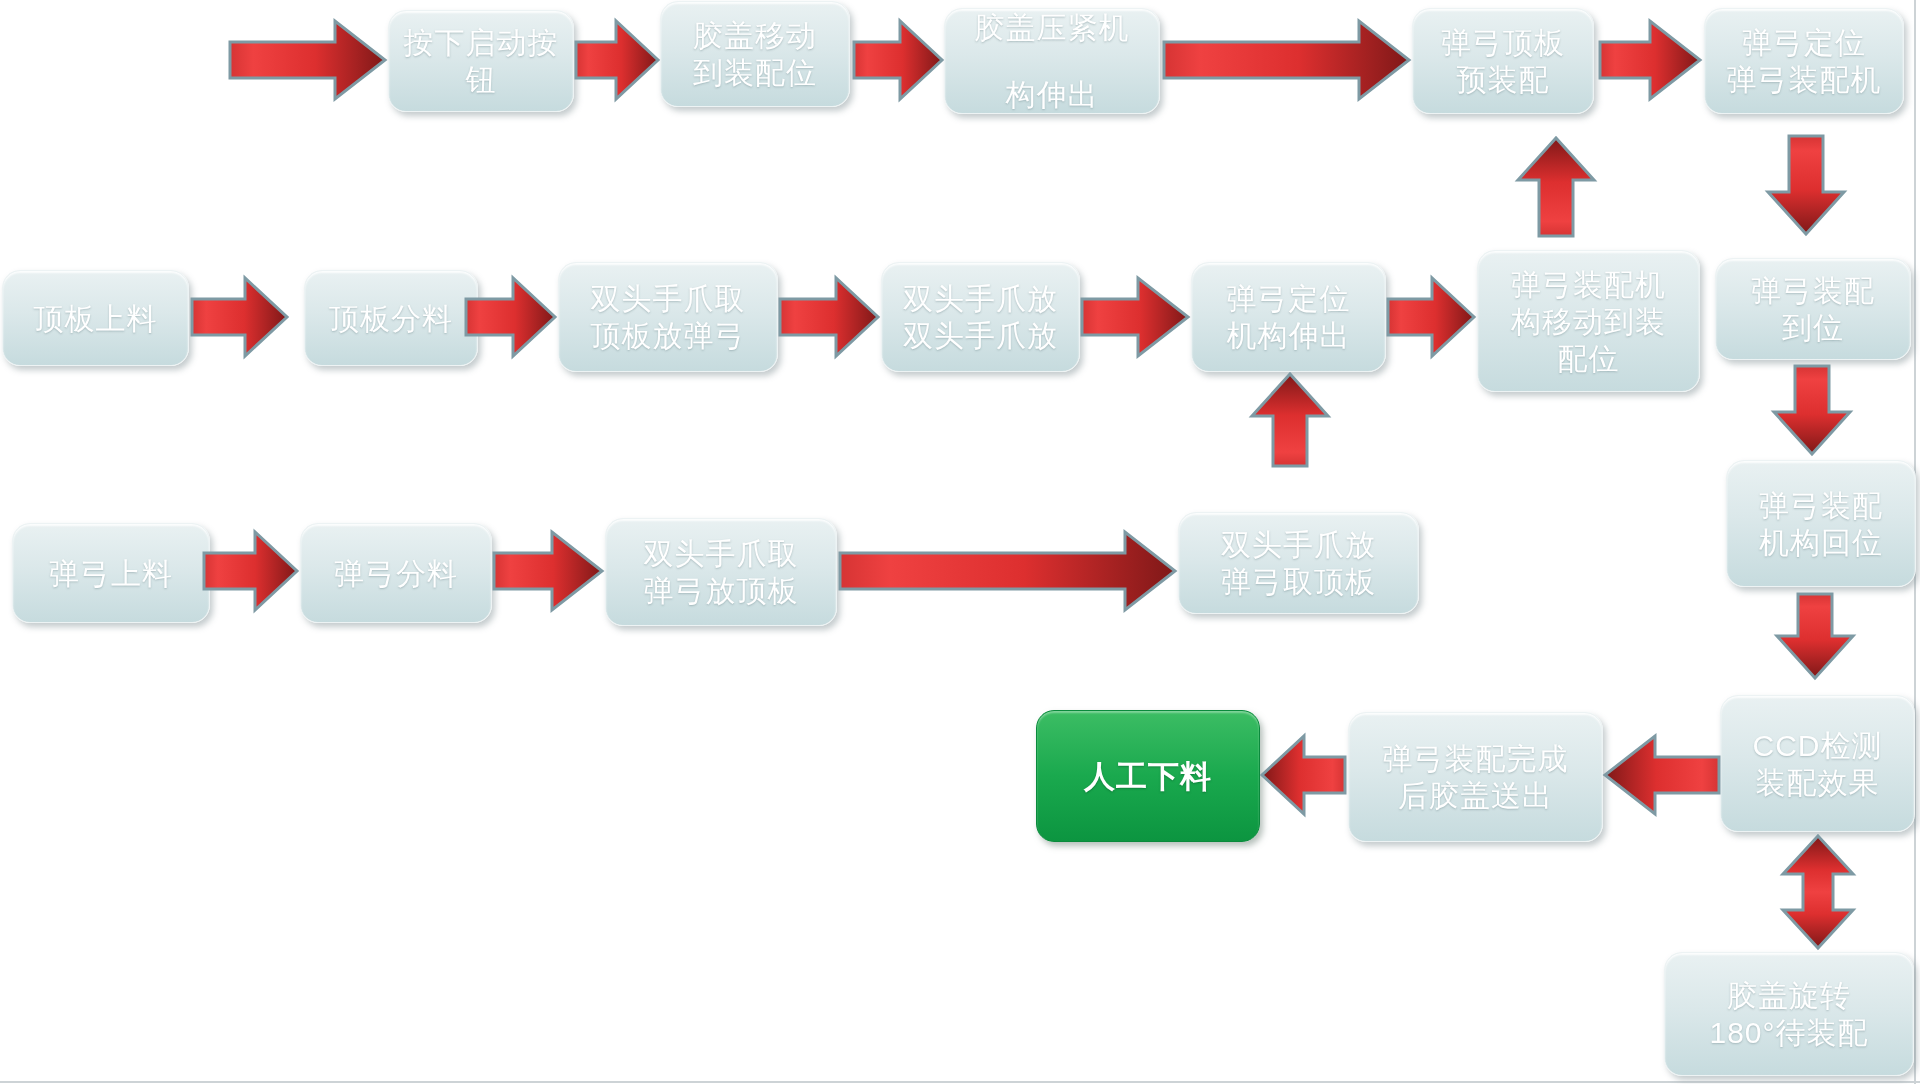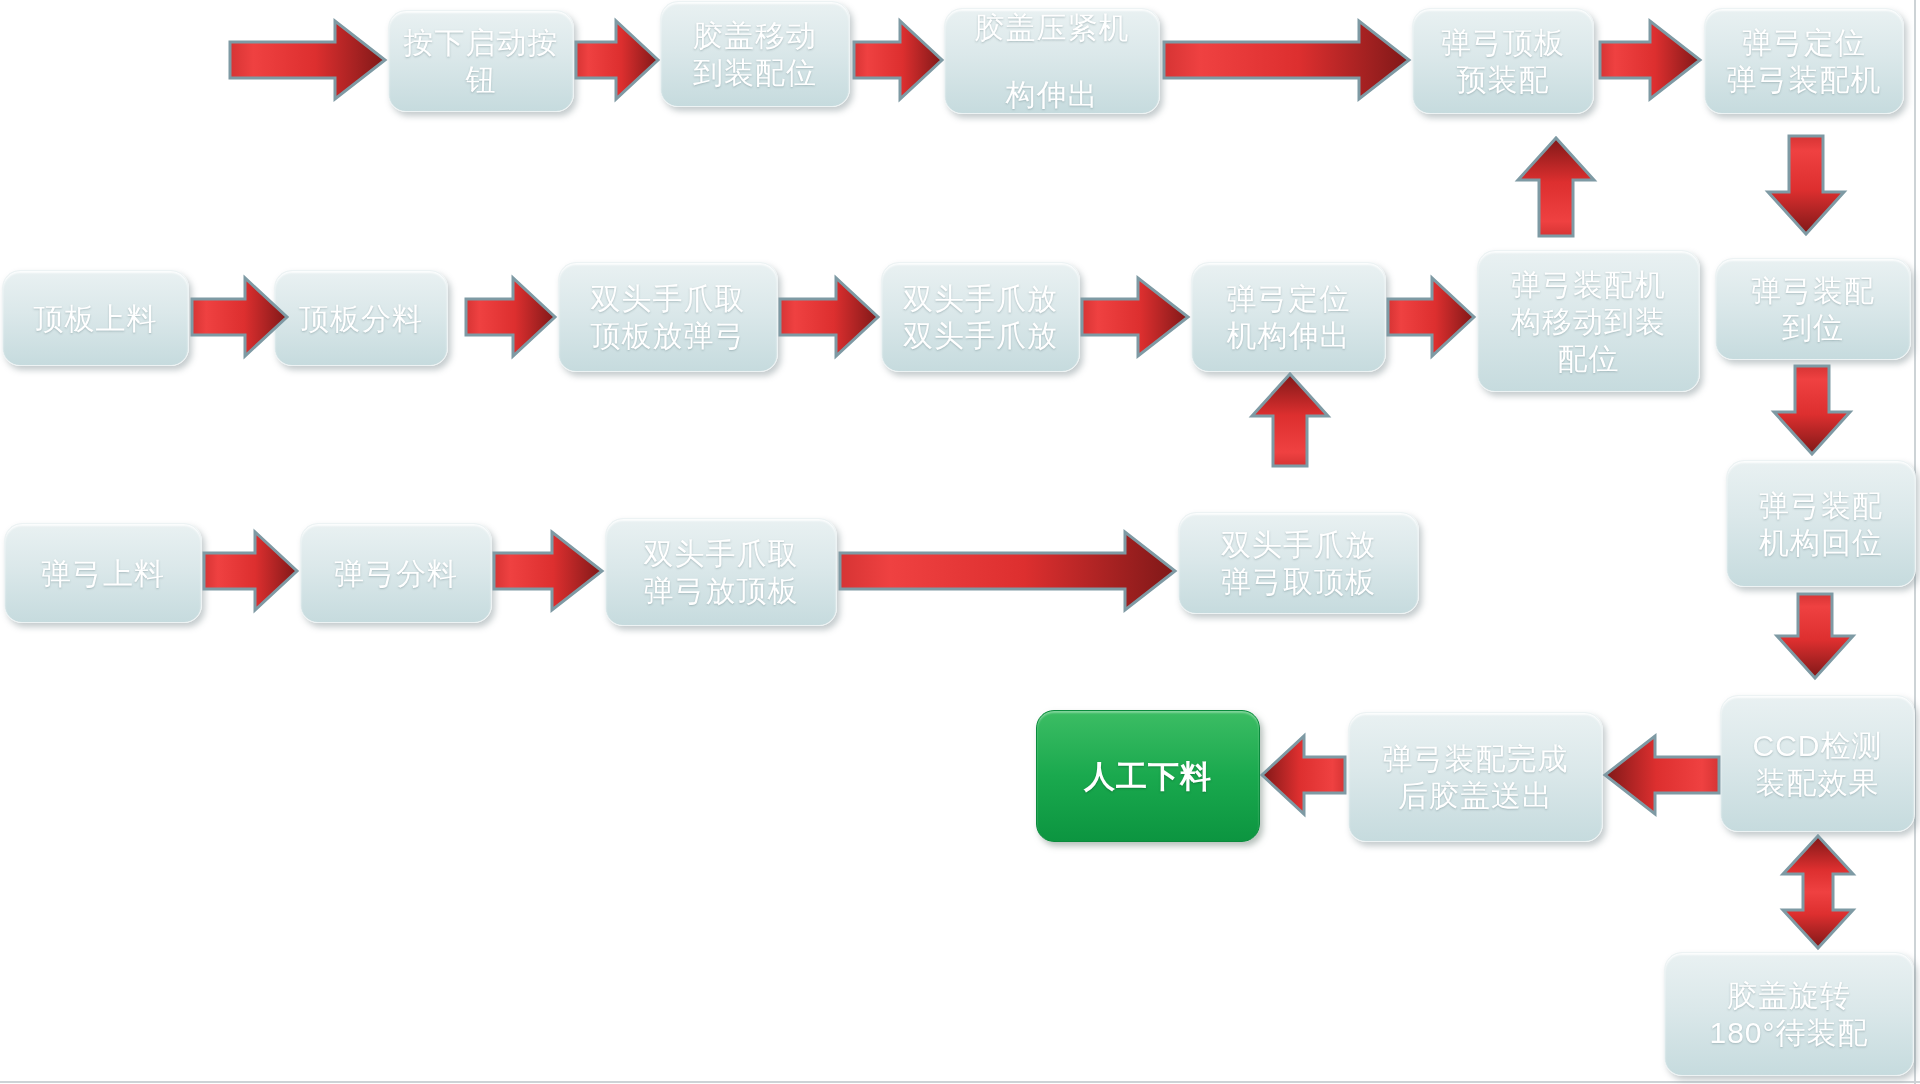--- a/index.html
+++ b/index.html
@@ -47,21 +47,21 @@
       <div class="ln">弹弓顶板</div>
       <div class="ln">预装配</div>
     </div>
     <div class="node process" style="left: 1704px; top: 8px; width: 198px; height: 104px;">
       <div class="ln">弹弓定位</div>
       <div class="ln">弹弓装配机</div>
     </div>
     <div class="node process" style="left: 2px; top: 270px; width: 185px; height: 94px;">
       <div class="ln">顶板上料</div>
     </div>
-    <div class="node process" style="left: 274px; top: 270px; width: 172px; height: 94px; text-align: right;">
+    <div class="node process" style="left: 304px; top: 270px; width: 172px; height: 94px; text-align: right;">
       <div class="ln">顶板分料</div>
     </div>
     <div class="node process" style="left: 558px; top: 262px; width: 218px; height: 108px;">
       <div class="ln">双头手爪取</div>
       <div class="ln">顶板放弹弓</div>
     </div>
     <div class="node process" style="left: 881px; top: 262px; width: 197px; height: 108px;">
       <div class="ln">双头手爪放</div>
       <div class="ln">双头手爪放</div>
     </div>
@@ -71,21 +71,21 @@
     </div>
     <div class="node process" style="left: 1477px; top: 250px; width: 221px; height: 140px;">
       <div class="ln">弹弓装配机</div>
       <div class="ln">构移动到装</div>
       <div class="ln">配位</div>
     </div>
     <div class="node process" style="left: 1715px; top: 258px; width: 194px; height: 100px;">
       <div class="ln">弹弓装配</div>
       <div class="ln">到位</div>
     </div>
-    <div class="node process" style="left: 4px; top: 523px; width: 196px; height: 98px; text-align: center;">
+    <div class="node process" style="left: 12px; top: 523px; width: 196px; height: 98px; text-align: center;">
       <div class="ln">弹弓上料</div>
     </div>
     <div class="node process" style="left: 300px; top: 523px; width: 190px; height: 98px;">
       <div class="ln">弹弓分料</div>
     </div>
     <div class="node process" style="left: 605px; top: 518px; width: 230px; height: 106px;">
       <div class="ln">双头手爪取</div>
       <div class="ln">弹弓放顶板</div>
     </div>
     <div class="node process" style="left: 1178px; top: 512px; width: 239px; height: 100px;">

